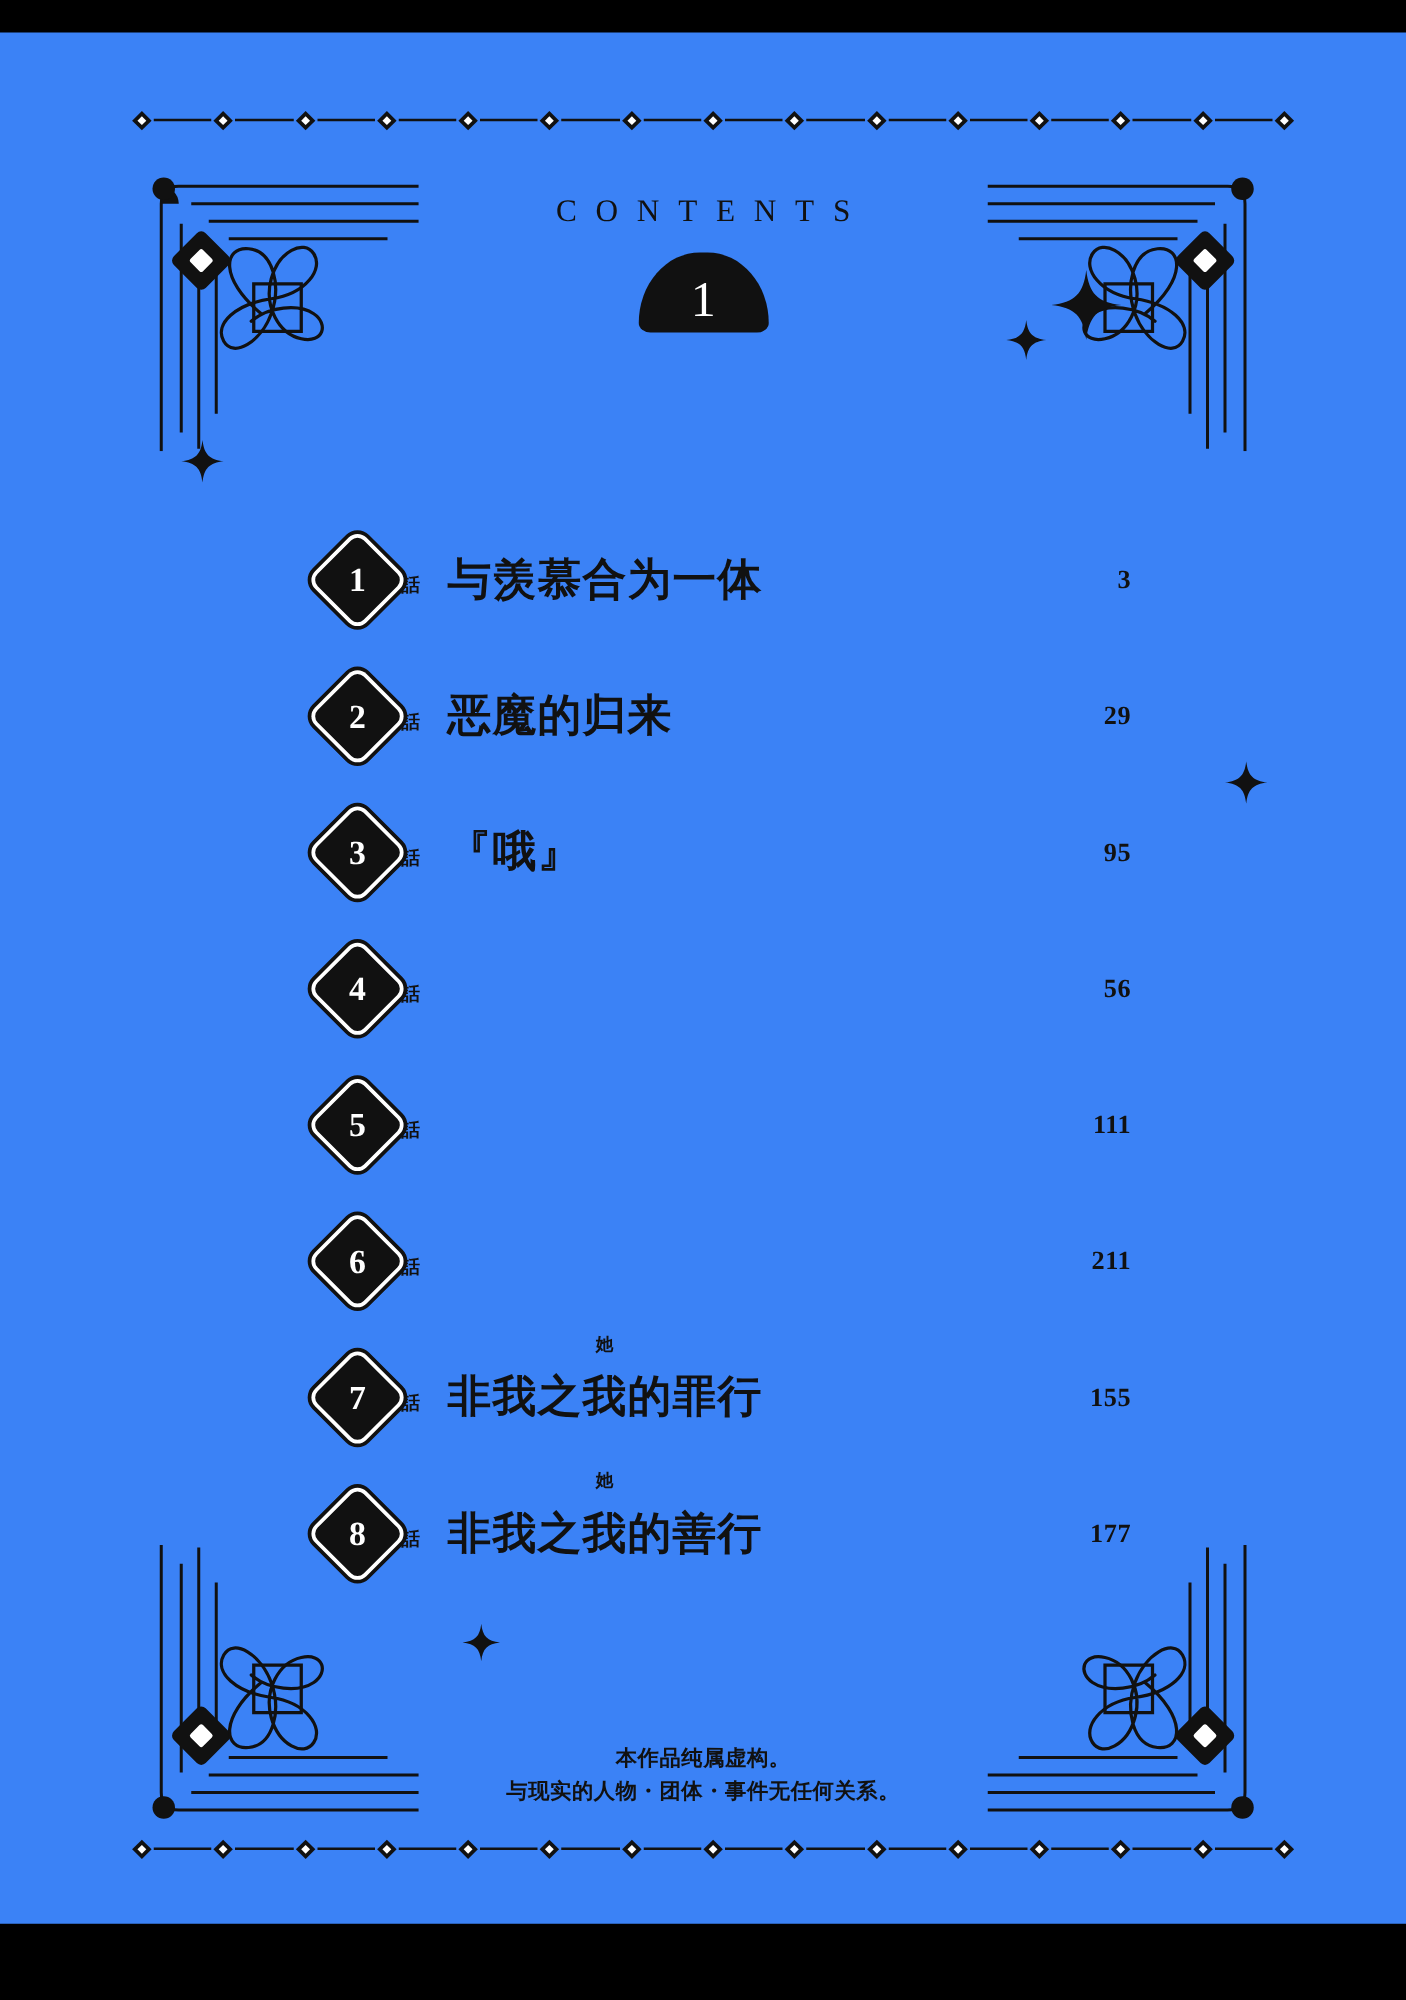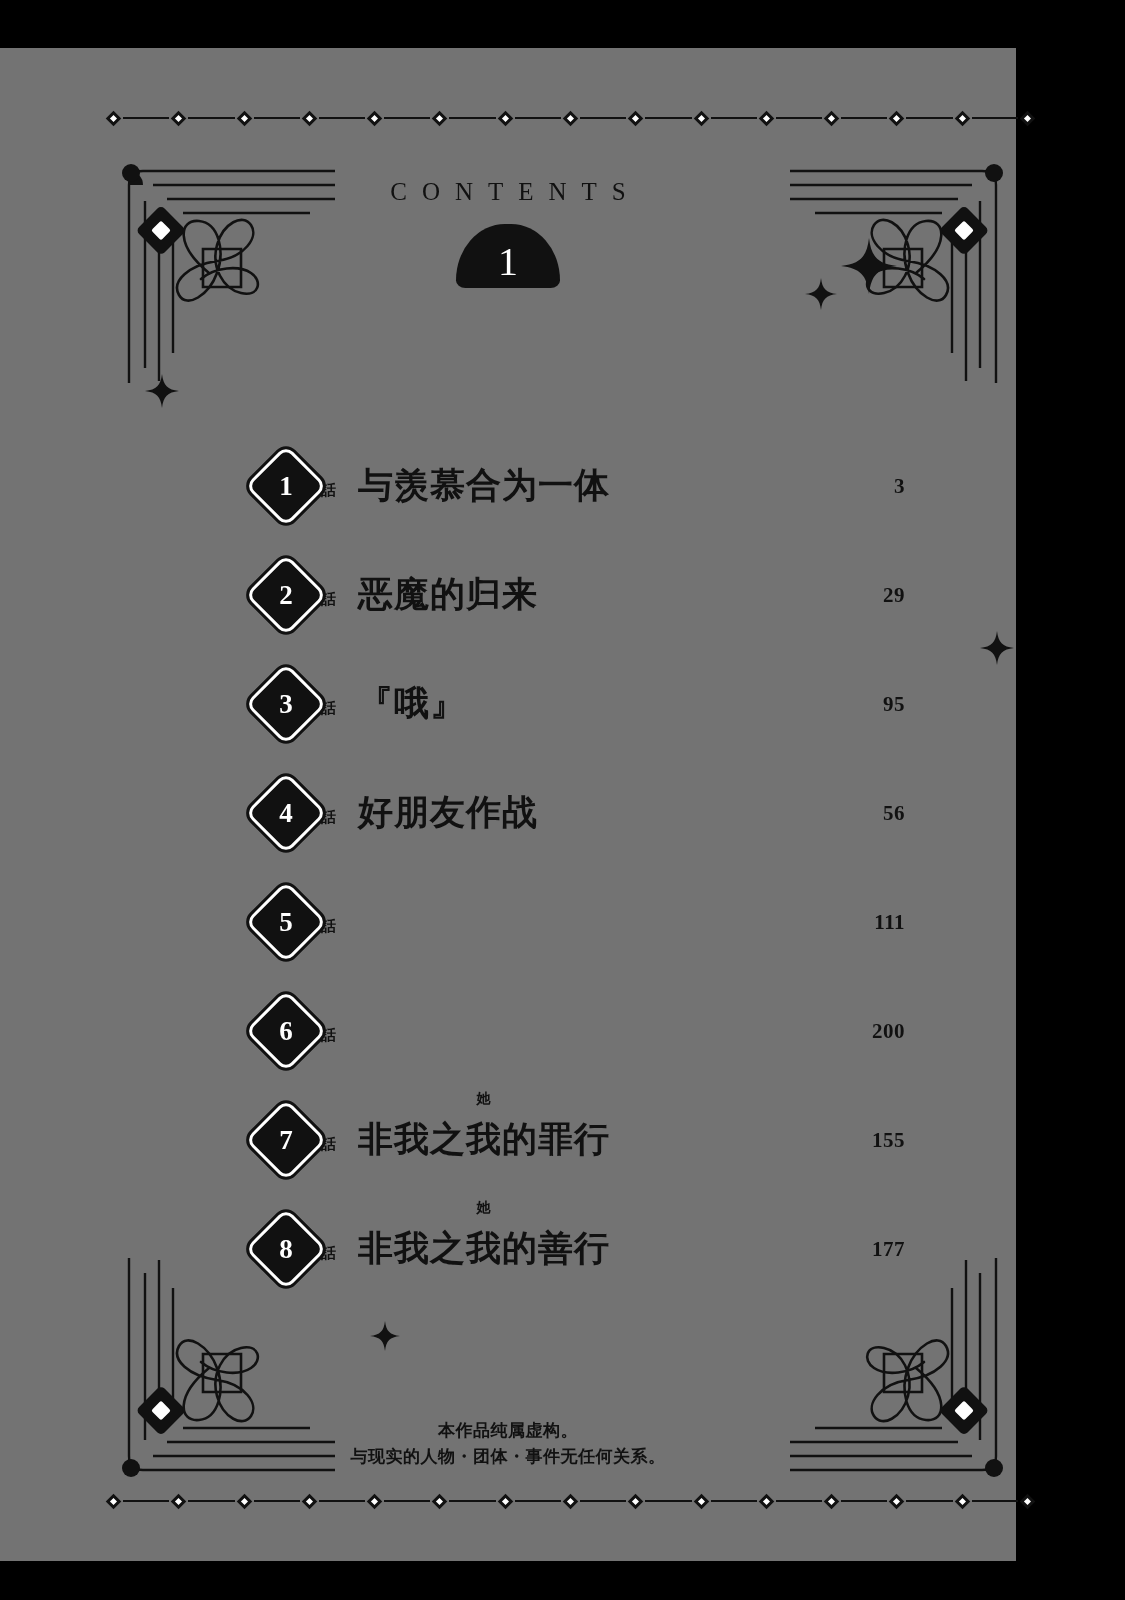--- a/index.html
+++ b/index.html
@@ -4,22 +4,22 @@
 <style>
   html,body{margin:0;padding:0;background:#000;}
   body{
     width:1125px;height:1600px;position:relative;overflow:hidden;
     font-family:"Liberation Serif",serif;
   }
 
   
   #page{position:absolute;inset:0;background:#000;}
   #sheet{
-    position:absolute;left:0;top:48px;width:1016px;height:1513px;
-    background:#737373;
+    position:absolute;left:0;top:26px;width:1125px;height:1513px;
+    background:#3b82f6;
   }
 
   
   .dash-rule{position:absolute;left:108px;width:925px;height:16px;display:flex;
              align-items:center;justify-content:space-between;}
   .dash-rule .dseg{flex:1 1 auto;height:2px;background:#111;margin:0 4px;}
   .dash-rule .ddia{flex:0 0 auto;width:11px;height:11px;background:#111;
       transform:rotate(45deg);position:relative;}
   .dash-rule .ddia::after{content:"";position:absolute;left:3px;top:3px;
       width:5px;height:5px;background:#fff;}
@@ -91,21 +91,21 @@
   .ch-page{
     position:absolute;right:-10px;top:50%;transform:translateY(-50%);
     font-size:21px;font-weight:700;color:#111;
     font-family:"Liberation Serif",serif;letter-spacing:0.5px;
     width:70px;text-align:right;
   }
 
   
   #disclaimer{
     position:absolute;left:0;right:0;top:1370px;text-align:center;
-    font-family:Liberation Sans, sans-serif;font-size:17px;font-weight:700;
+    font-family:Liberation Mono, monospace;font-size:17px;font-weight:700;
     color:#111;line-height:1.55;letter-spacing:0.5px;
   }
 </style>
 </head>
 <body>
 
 <div id="page">
   <div id="sheet">
 
     <div class="dash-rule" id="rule-top">
@@ -319,38 +319,37 @@
           <div class="ch-wa">話</div>
           <div class="ch-title">『哦』</div>
           <div class="ch-page">95</div>
         </div>
         <div class="chapter-row">
           <div class="ch-diamond">
             <div class="dm-outer"></div>
             <div class="dm-num">4</div>
           </div>
           <div class="ch-wa">話</div>
-          <div class="ch-title">好朋友作战</div>
           <div class="ch-page">56</div>
         </div>
         <div class="chapter-row">
           <div class="ch-diamond">
             <div class="dm-outer"></div>
             <div class="dm-num">5</div>
           </div>
           <div class="ch-wa">話</div>
           <div class="ch-page">111</div>
         </div>
         <div class="chapter-row">
           <div class="ch-diamond">
             <div class="dm-outer"></div>
             <div class="dm-num">6</div>
           </div>
           <div class="ch-wa">話</div>
-          <div class="ch-page">200</div>
+          <div class="ch-page">211</div>
         </div>
         <div class="chapter-row">
           <div class="ch-diamond">
             <div class="dm-outer"></div>
             <div class="dm-num">7</div>
           </div>
           <div class="ch-wa">話</div>
           <div class="ch-title">非我之<span class="ruby-holder"><span class="ruby">她</span>我</span>的罪行</div>
           <div class="ch-page">155</div>
         </div>

